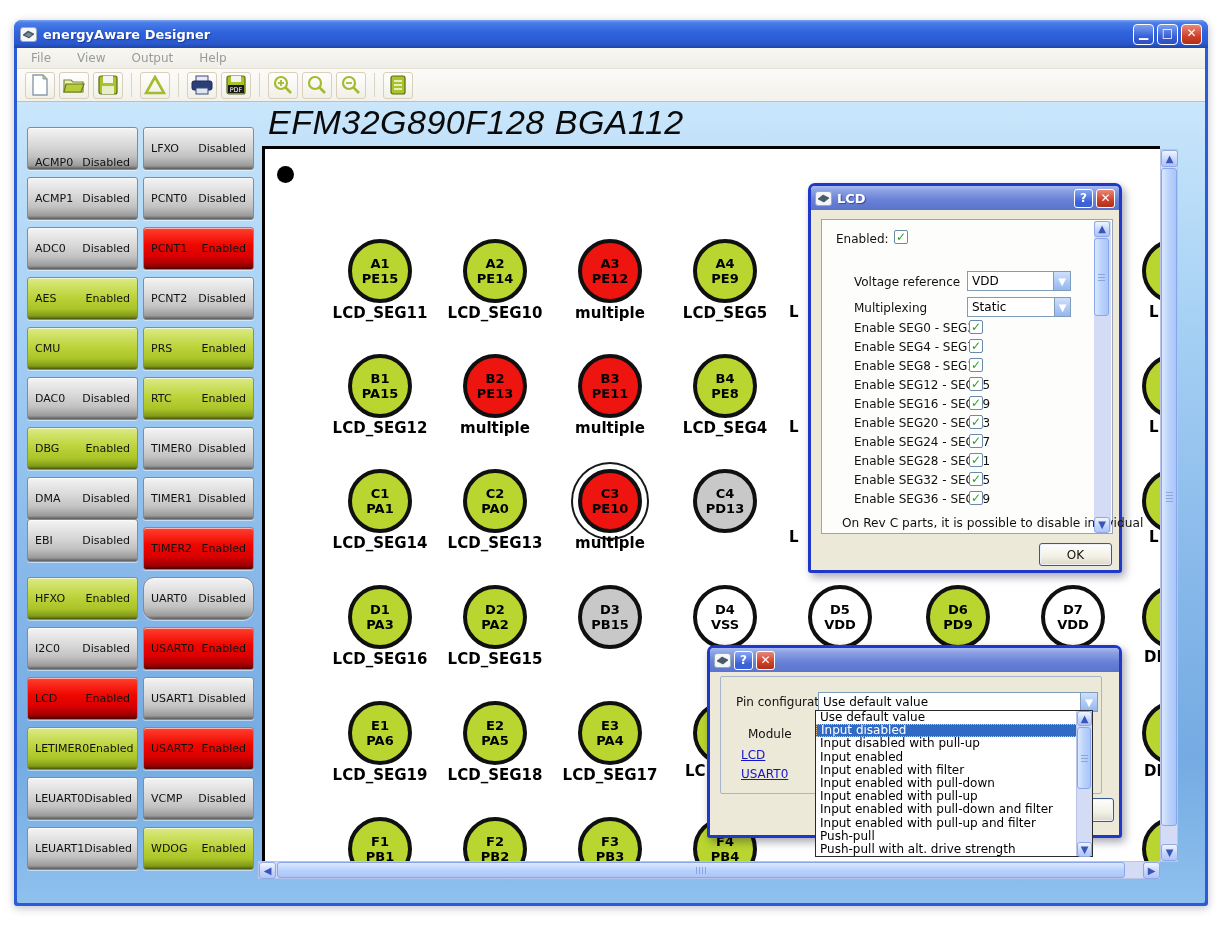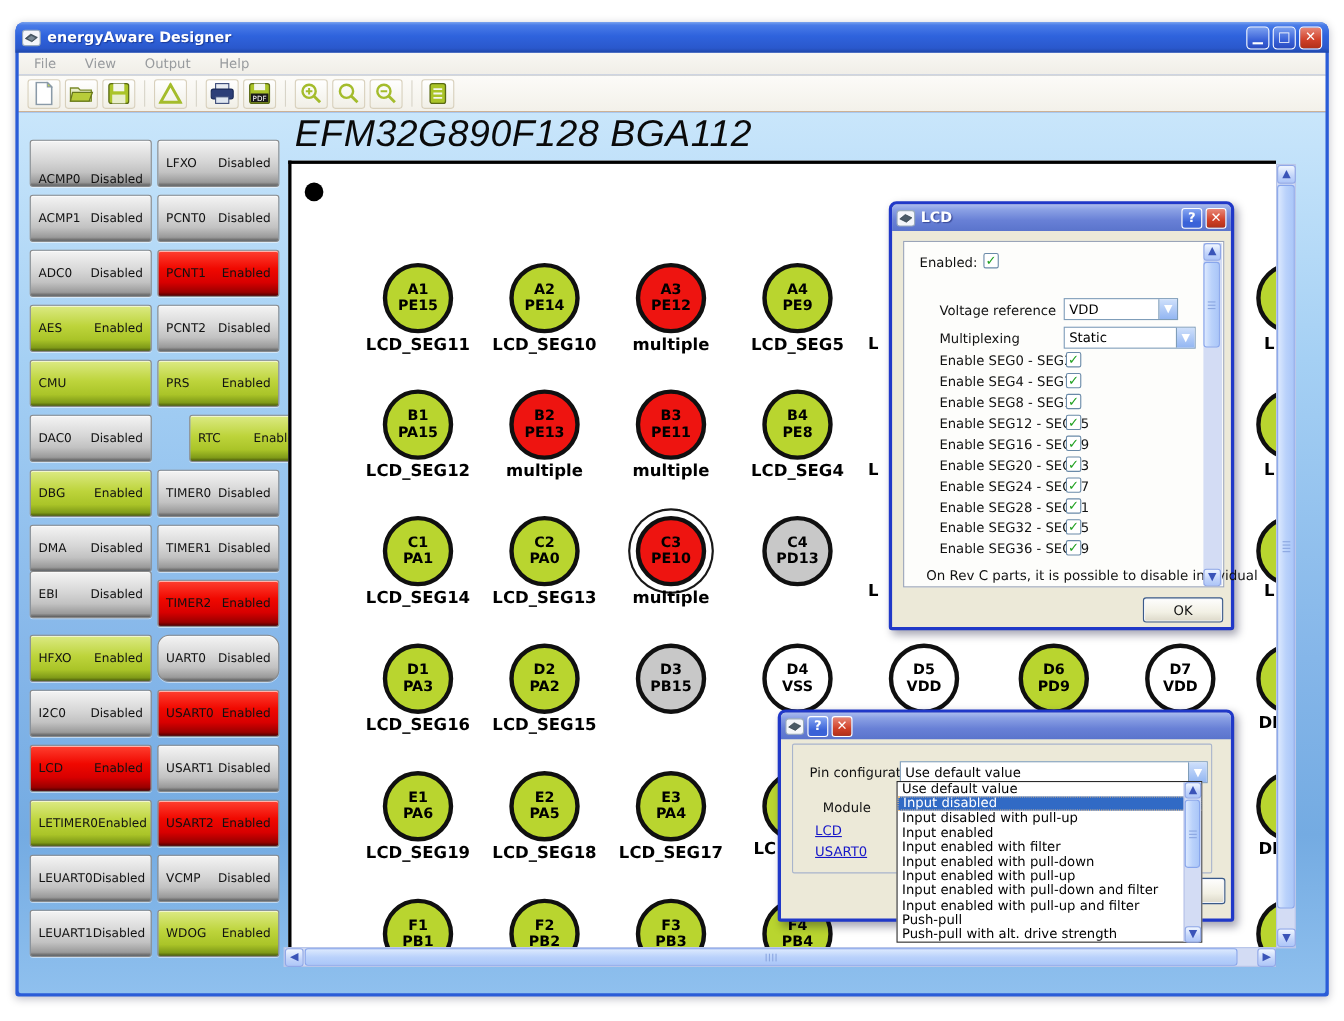--- a/index.html
+++ b/index.html
@@ -272,21 +272,21 @@
         <span class="ms"></span>
       </div>
       <div class="mod green" style="left: 116px; top: 200px;">
         <span class="mn">PRS</span>
         <span class="ms">Enabled</span>
       </div>
       <div class="mod gray" style="left: 0px; top: 250px;">
         <span class="mn">DAC0</span>
         <span class="ms">Disabled</span>
       </div>
-      <div class="mod green" style="left: 116px; top: 250px; margin-left: 29px;">
+      <div class="mod green" style="left: 116px; top: 250px;">
         <span class="mn">RTC</span>
         <span class="ms">Enabled</span>
       </div>
       <div class="mod green" style="left: 0px; top: 300px;">
         <span class="mn">DBG</span>
         <span class="ms">Enabled</span>
       </div>
       <div class="mod gray" style="left: 116px; top: 300px;">
         <span class="mn">TIMER0</span>
         <span class="ms">Disabled</span>
@@ -542,21 +542,21 @@
       <span class="fld-label" style="left:14px;top:12px;">Enabled:</span>
       <span class="cb" style="left:72px;top:10px;">✓</span>
 
       <span class="fld-label" style="left:32px;top:55px;">Voltage reference</span>
       <span class="combo" style="left:145px;top:51px;width:104px;">
         <span class="cval">VDD</span>
         <span class="cbtn">▼</span>
       </span>
 
       <span class="fld-label" style="left:32px;top:81px;">Multiplexing</span>
-      <span class="combo" style="left:145px;top:77px;width:120px;gap:48px;">
+      <span class="combo" style="left:145px;top:77px;width:104px;gap:48px;">
         <span class="cval">Static</span>
         <span class="cbtn">▼</span>
       </span>
 
       <div id="seg-rows">
           <span class="seg-row-label" style="left: 32px; top: 101px;">Enable SEG0 - SEG3</span>
           <span class="cb" style="left: 147px; top: 100px;">✓</span>
           <span class="seg-row-label" style="left: 32px; top: 120px;">Enable SEG4 - SEG7</span>
           <span class="cb" style="left: 147px; top: 119px;">✓</span>
           <span class="seg-row-label" style="left: 32px; top: 139px;">Enable SEG8 - SEG11</span>

